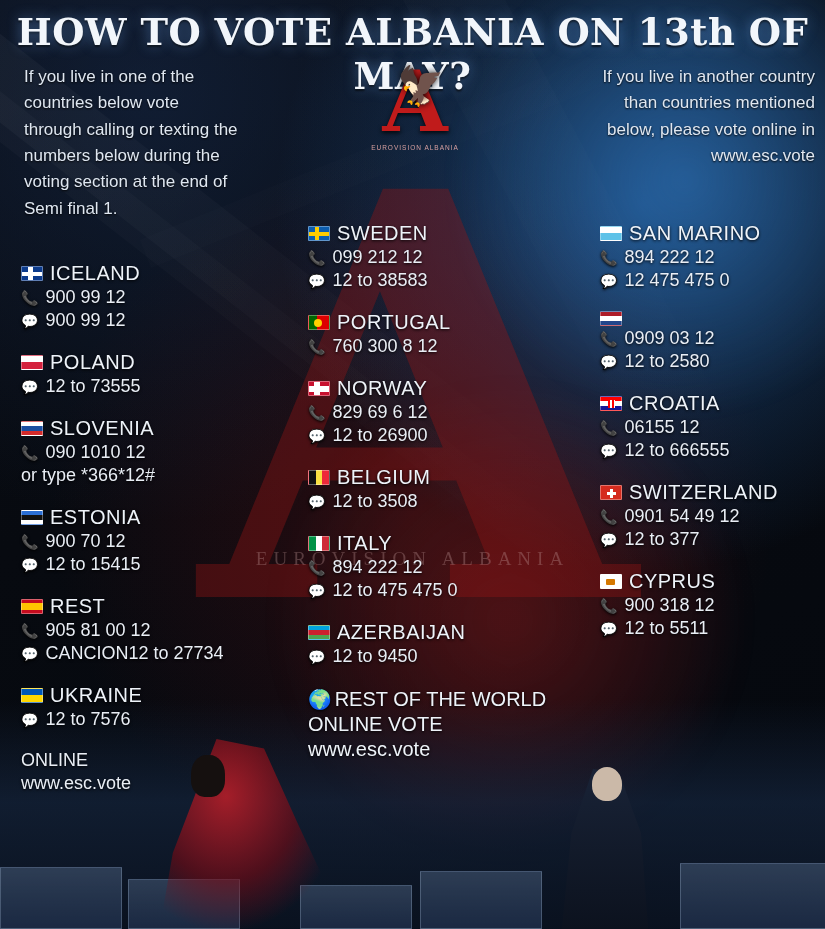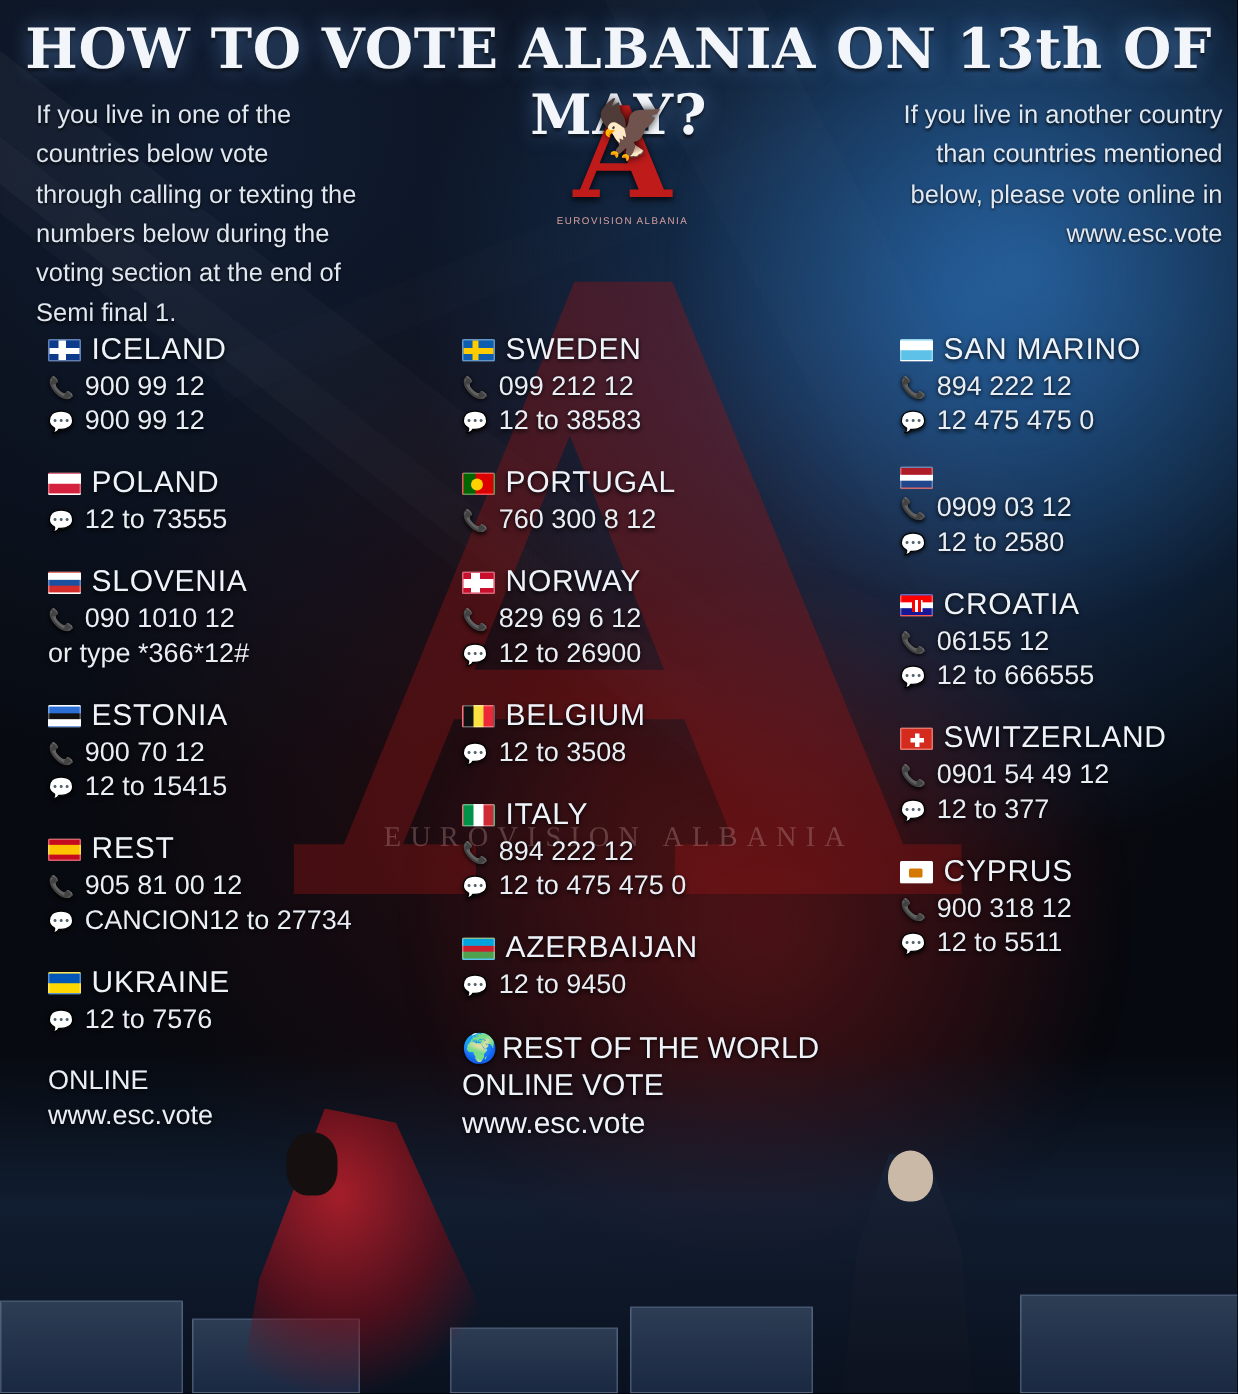--- a/index.html
+++ b/index.html
@@ -146,21 +146,21 @@
     letter-spacing: 1px;
     color: #d8a0a0;
   }
 
   
   .col {
     position: absolute;
     top: 222px;
     font-family: "Liberation Sans", sans-serif;
   }
-  .col1 { left: 32px;  width: 270px; }
+  .col1 { left: 21px;  width: 270px; margin-top: 40px; }
   .col2 { left: 308px; width: 280px; }
   .col3 { left: 600px; width: 225px; }
 
   .entry { margin-bottom: 20px; }
   .entry .cname {
     font-size: 20px;
     color: #eef3f9;
     letter-spacing: 0.5px;
     text-shadow: 0 1px 3px rgba(0,0,0,0.95);
     display: flex;

